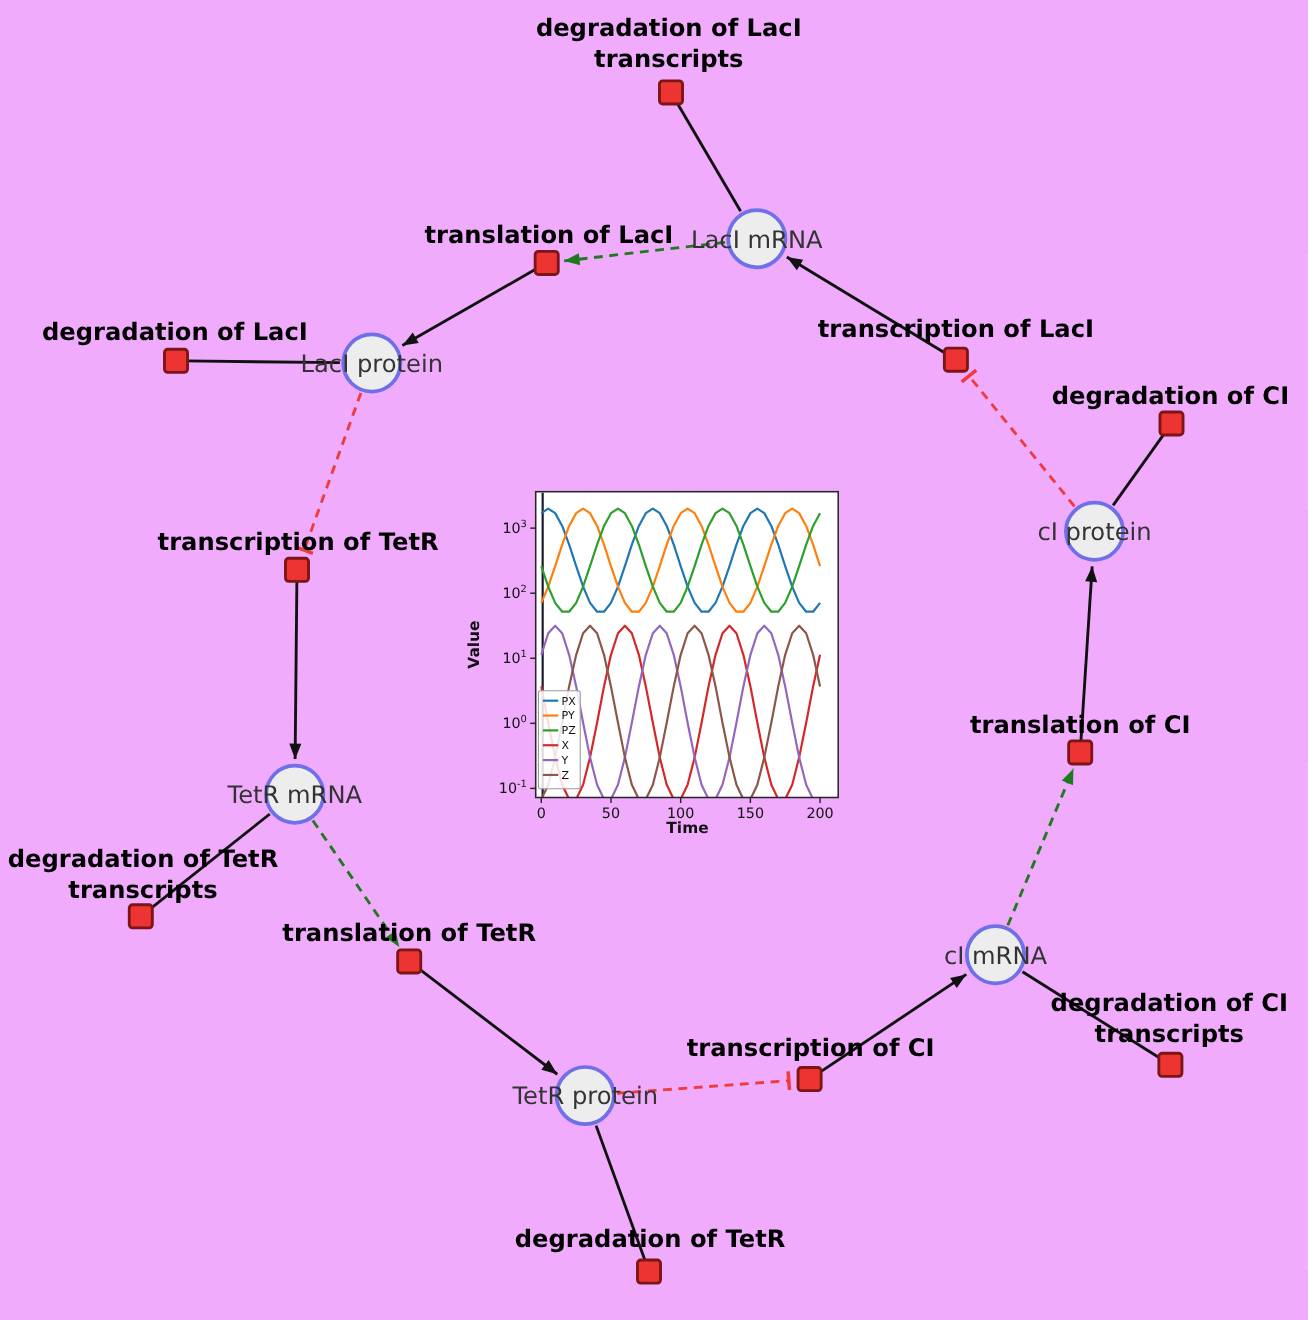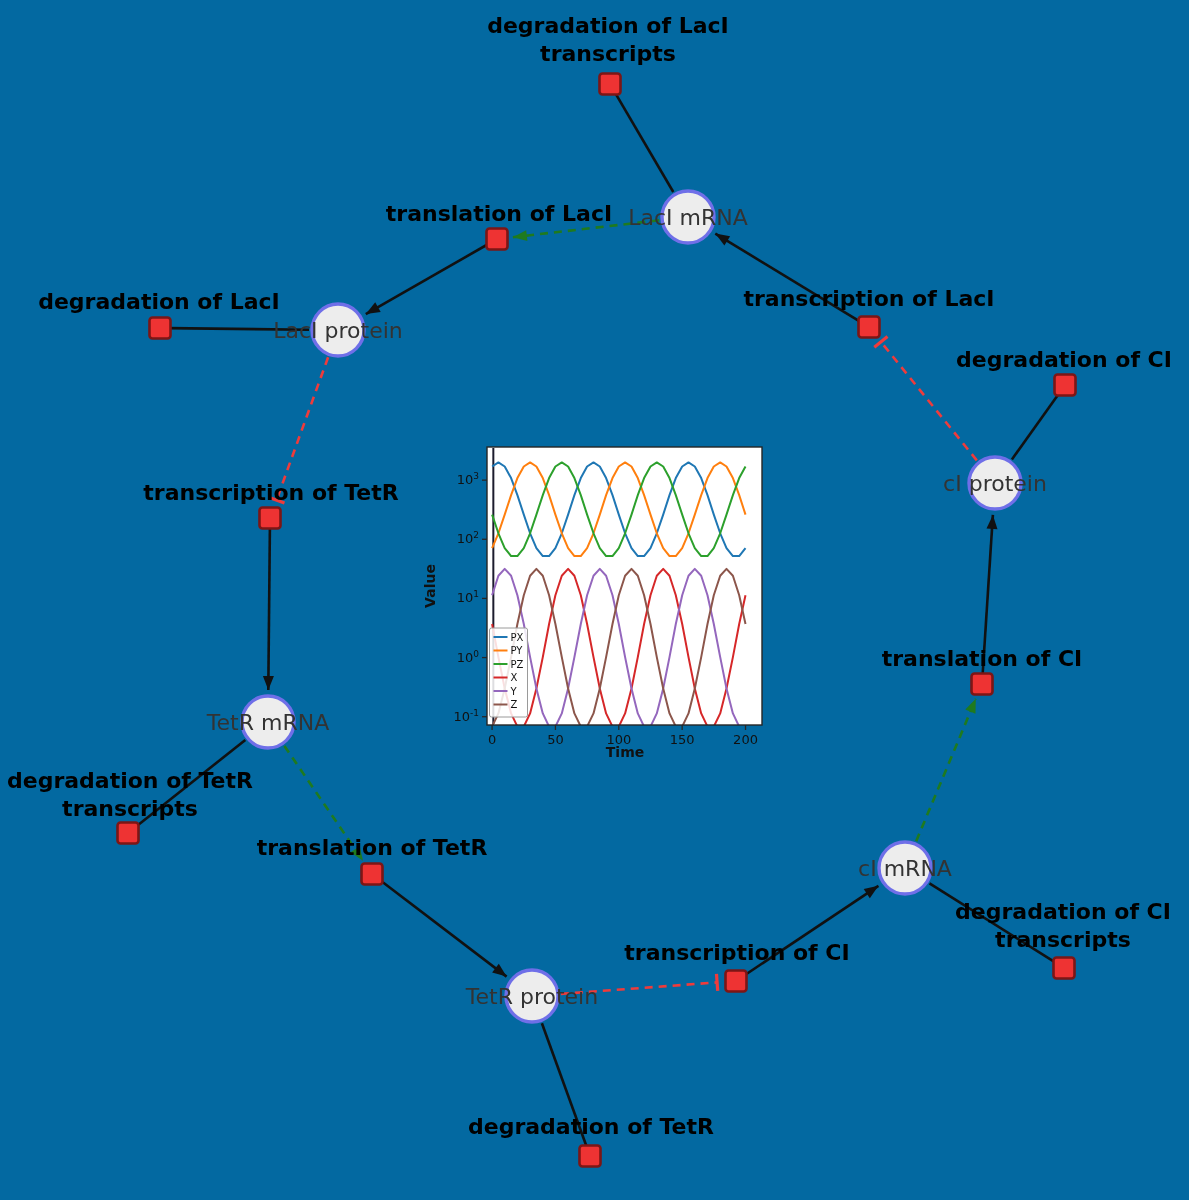--- a/index.html
+++ b/index.html
@@ -1,17 +1,17 @@
 <!DOCTYPE html>
 <html><head>
 <meta charset="utf-8">
 <title>figure</title>
 <style>
   html,body{margin:0;padding:0;background:#fff;}
-  #canvas{position:relative;width:1189px;height:1200px;background:#0369a1;overflow:hidden;
+  #canvas{position:relative;width:1189px;height:1200px;background:#f0abfc;overflow:hidden;
           font-family:"DejaVu Sans","Liberation Sans",sans-serif;}
   svg{font-family:"DejaVu Sans","Liberation Sans",sans-serif;}
 </style>
 </head>
 <body>
 
 <div id="canvas">
   <svg id="graph" width="1189" height="1200" viewBox="0 0 1189 1200">
     <defs>
       <marker id="arrow-black" markerUnits="userSpaceOnUse" markerWidth="18" markerHeight="14" refX="15" refY="6" orient="auto">

